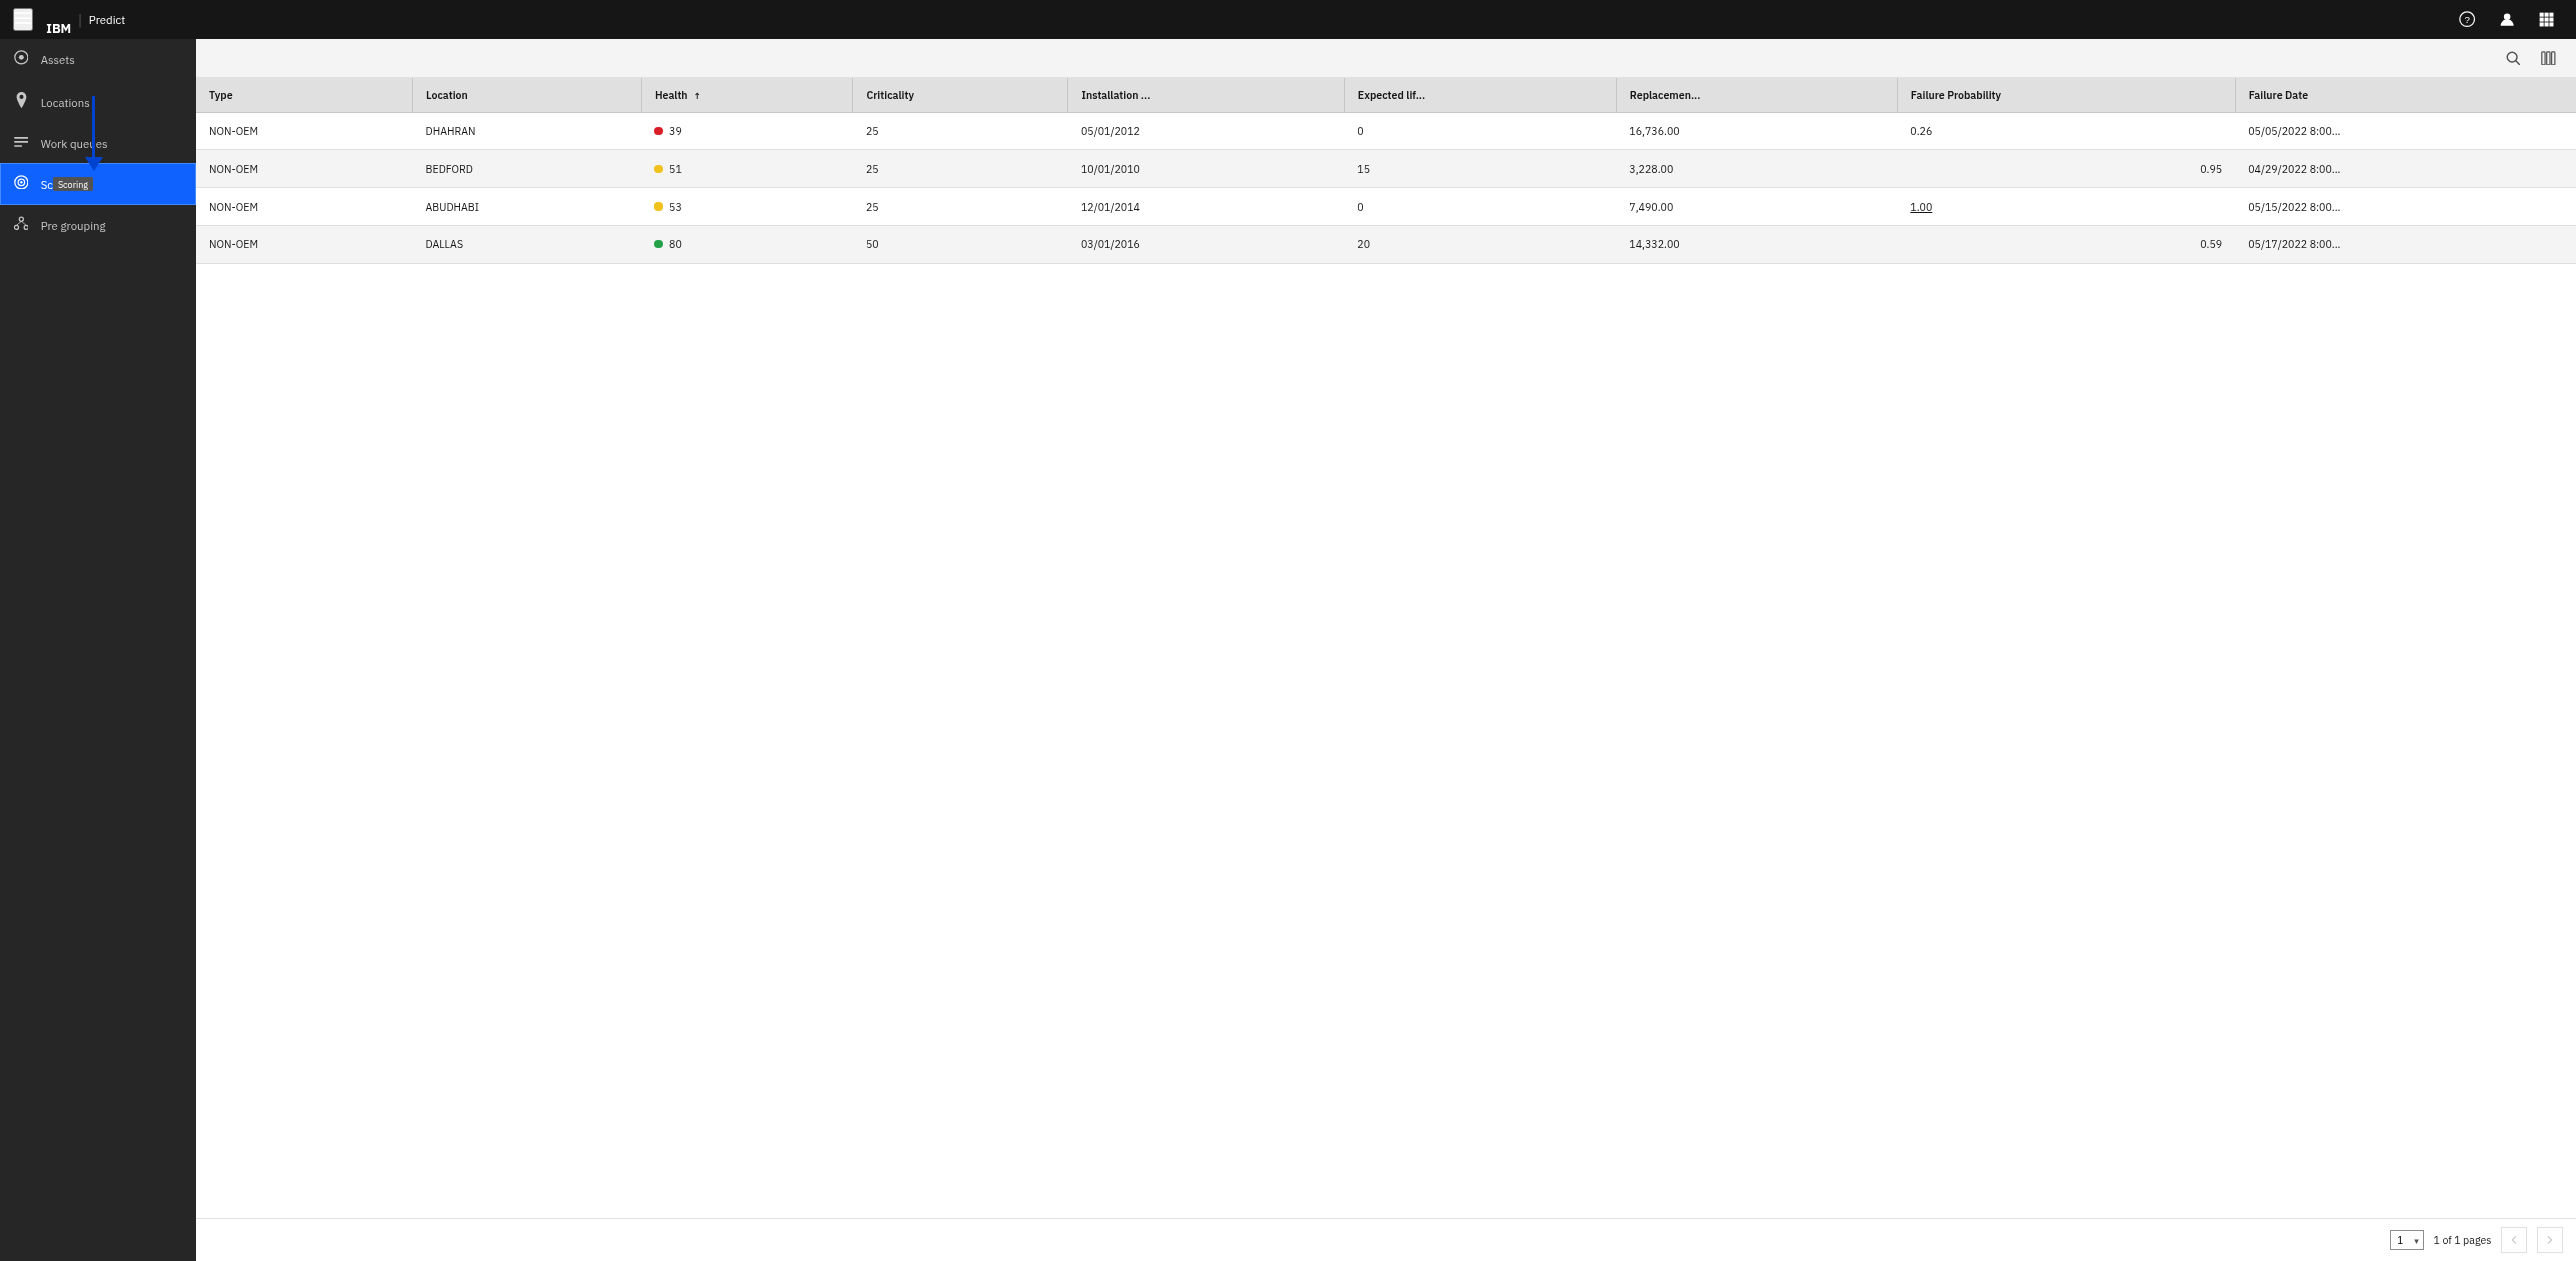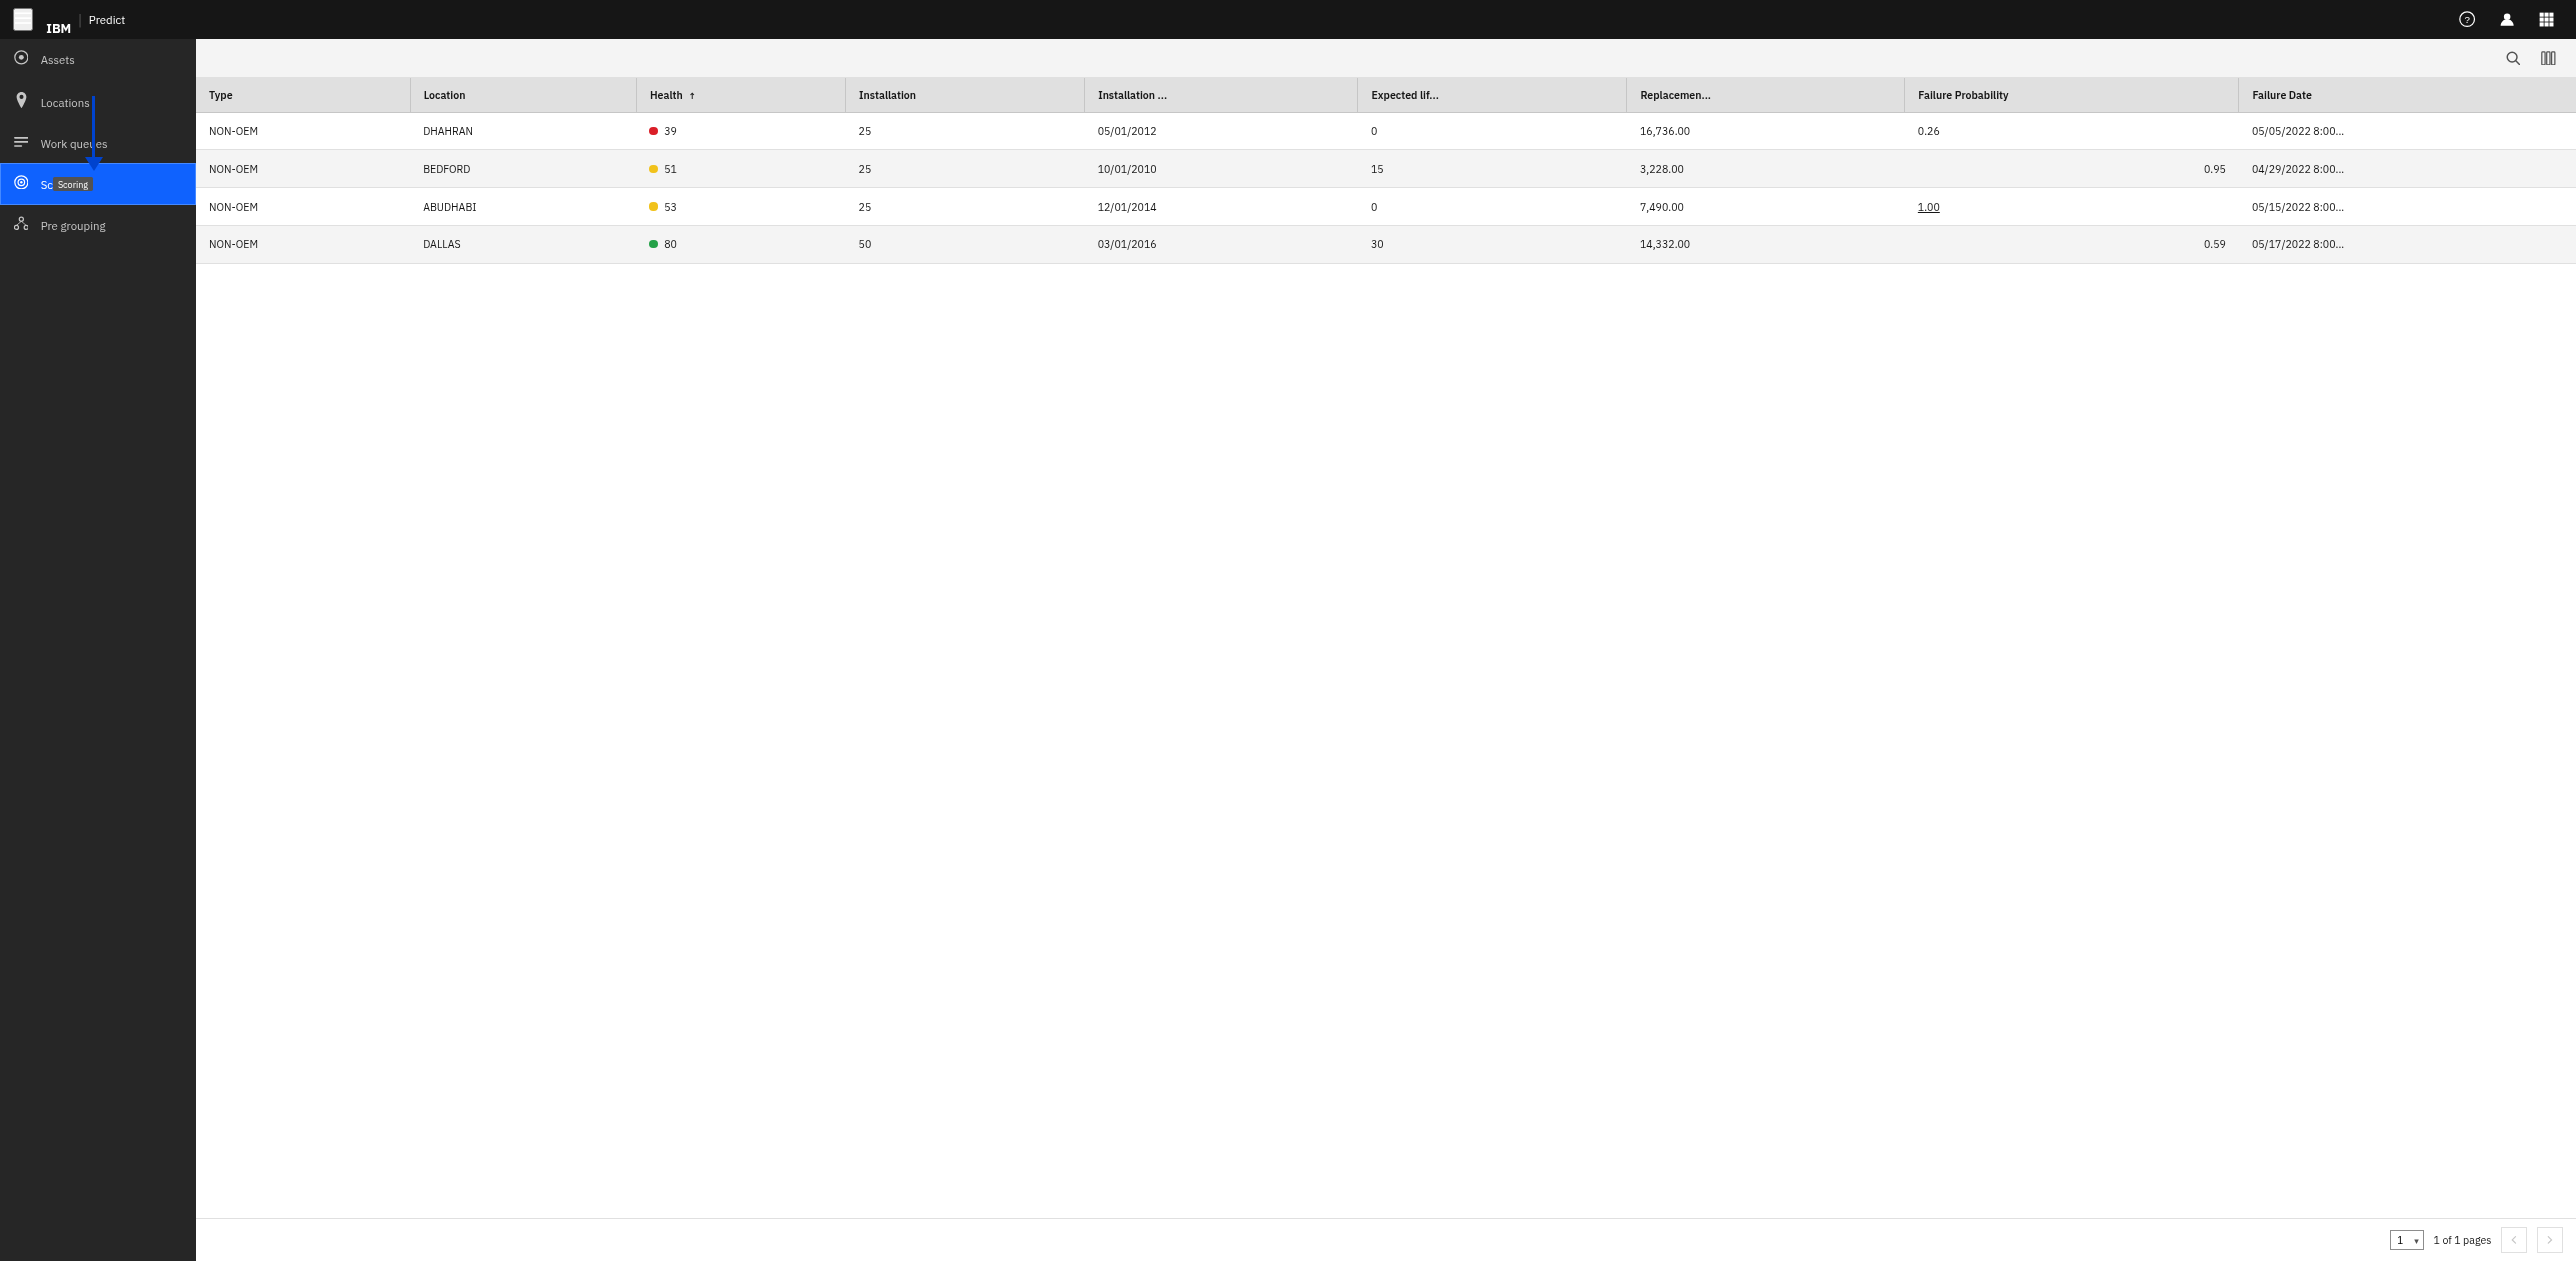--- a/index.html
+++ b/index.html
@@ -347,21 +347,21 @@
               <span>Type</span>
             </th>
             <th>
               <span>Location</span>
             </th>
             <th class="sorted-asc">
               <span>Health</span>
               <span class="sort-icon"></span>
             </th>
             <th>
-              <span>Installation</span>
+              <span>Criticality</span>
             </th>
             <th>
               <span>Installation ...</span>
             </th>
             <th>
               <span>Expected lif...</span>
             </th>
             <th>
               <span>Replacemen...</span>
             </th>
@@ -426,21 +426,21 @@
       <td>NON-OEM</td>
       <td>DALLAS</td>
       <td>
         <div class="health-cell">
           <div class="health-dot dot-green"></div>
           <span>80</span>
         </div>
       </td>
       <td>50</td>
       <td>03/01/2016</td>
-      <td>30</td>
+      <td>20</td>
       <td>14,332.00</td>
       <td style="text-align:right;">0.59</td>
       <td>05/17/2022 8:00...</td>
     </tr>
           </tbody>
       </table>
     </div>
 
     <div class="pagination">
       <div class="pagination-select-wrap">

